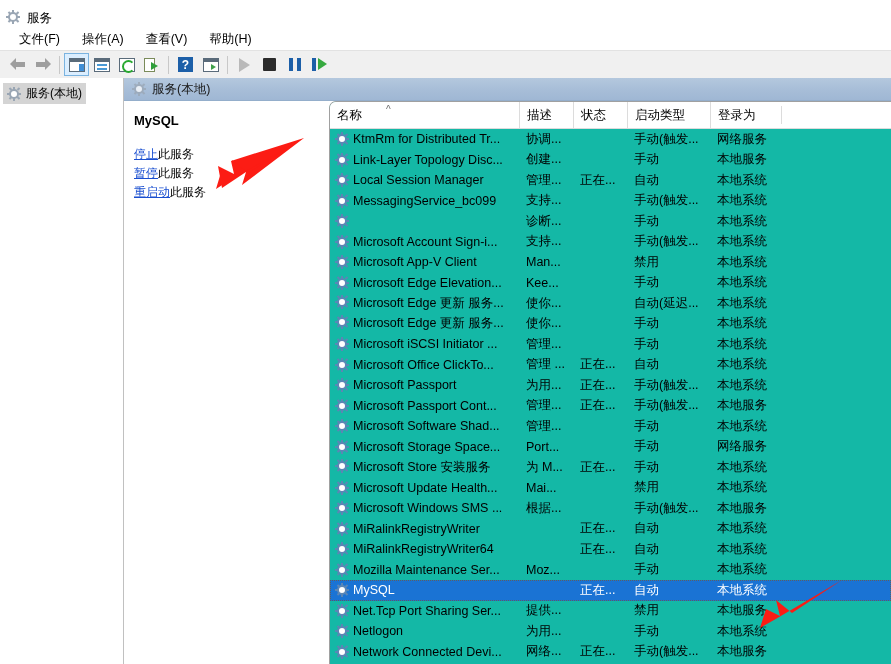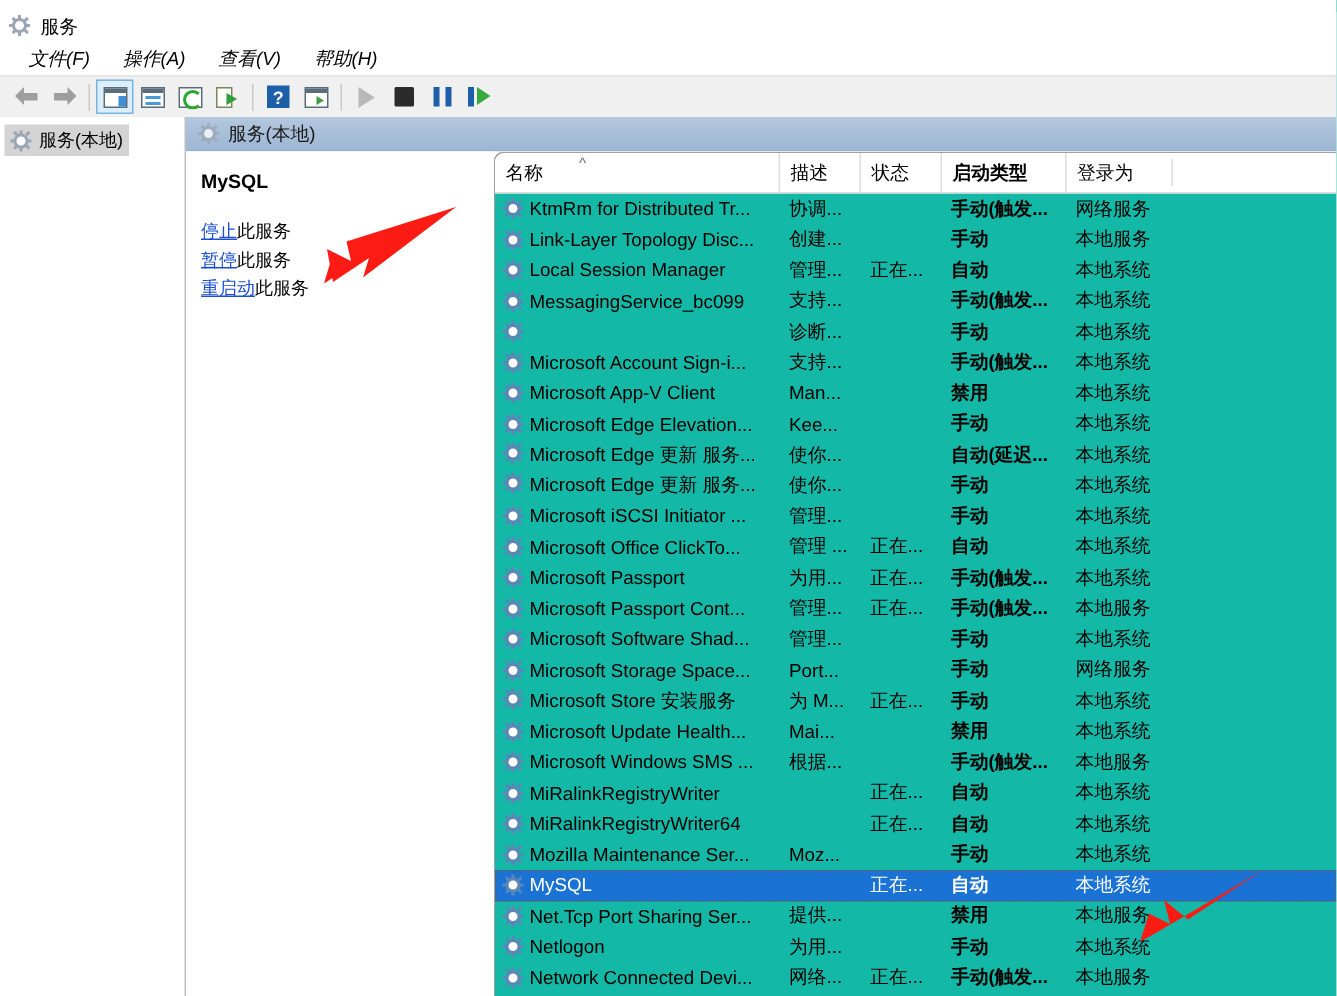--- a/index.html
+++ b/index.html
@@ -31,21 +31,21 @@
   .gear .t4{left:11px;top:6px;width:3px;height:2px;}
   .gear .t5{left:1.5px;top:1.5px;width:3px;height:2px;transform:rotate(45deg);}
   .gear .t6{left:9.5px;top:10px;width:3px;height:2px;transform:rotate(45deg);}
   .gear .t7{left:9.5px;top:1.5px;width:3px;height:2px;transform:rotate(-45deg);}
   .gear .t8{left:1.5px;top:10px;width:3px;height:2px;transform:rotate(-45deg);}
   .gear.gray .ring{border-color:#9aa6b4;}
   .gear.gray .tooth{background:#9aa6b4;}
 
   
   .menubar{height:22px;background:#ffffff;display:flex;align-items:center;padding-left:8px;}
-  .menu-item{padding:2px 11px;font-size:12.5px;color:#000;cursor:default;white-space:nowrap;font-style:italic;}
+  .menu-item{padding:2px 11px;font-size:12.5px;color:#000;cursor:default;white-space:nowrap;}
 
   
   .toolbar{height:27px;background:#f0f0f0;border-top:1px solid #e2e2e2;border-bottom:1px solid #d8d8d8;
            display:flex;align-items:center;padding-left:5px;gap:0px;}
   .tb-btn{width:25px;height:23px;display:flex;align-items:center;justify-content:center;position:relative;}
   .tb-btn.sel{background:#dbeeff;border:1px solid #7ab3e0;box-sizing:border-box;}
   .tb-sep{width:1px;height:18px;background:#c8c8c8;margin:0 4px;}
 
   .arw{width:16px;height:13px;position:relative;}
   .arw:before{content:"";position:absolute;left:5px;top:4px;width:10px;height:5px;background:#9e9e9e;}
@@ -131,21 +131,21 @@
 
   .lv-rows{position:absolute;left:0;right:0;top:27px;bottom:0;overflow:hidden;}
   .lv-row{display:flex;height:20.5px;align-items:center;box-sizing:border-box;}
   .lv-row.selected{background:#1a73d4;color:#ffffff;outline:1px dotted #5f5f5f;outline-offset:-1px;}
   .lv-cell{font-size:12.5px;color:#000;white-space:nowrap;overflow:hidden;box-sizing:border-box;padding-left:7px;}
   .lv-row.selected .lv-cell{color:#ffffff;}
   .c-name{display:flex;align-items:flex-start;gap:4px;padding-left:5px;}
 
   
   .w-name{width:189px;} .w-desc{width:54px;} .w-state{width:54px;}
-  .w-start{width:83px;font-weight:bold;} .w-logon{width:72px;}
+  .w-start{width:83px;} .w-logon{width:72px;}
 
   
   .red-arrow{position:absolute;pointer-events:none;}
 </style>
 </head>
 <body>
 
 <div class="app">
 
   <div class="titlebar">

